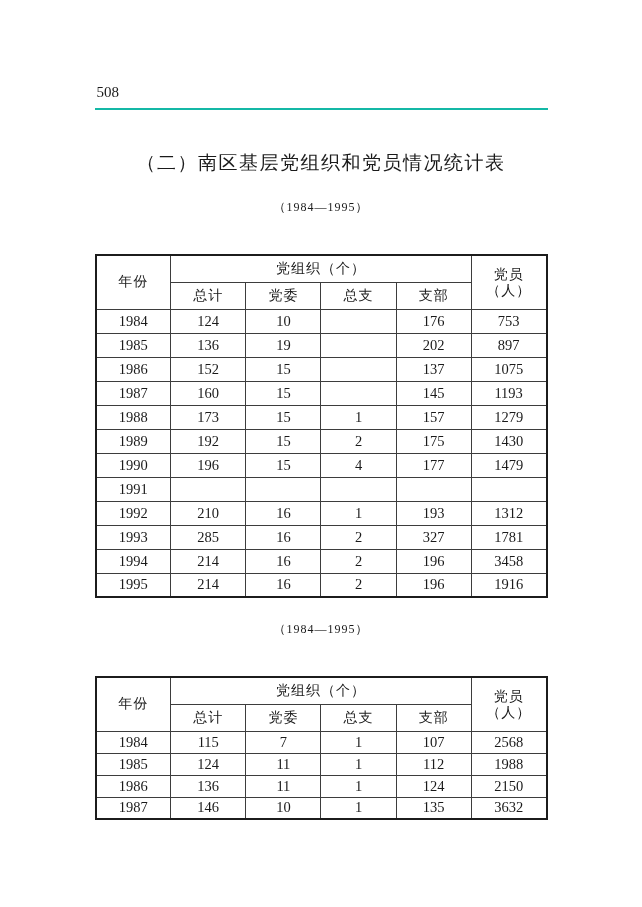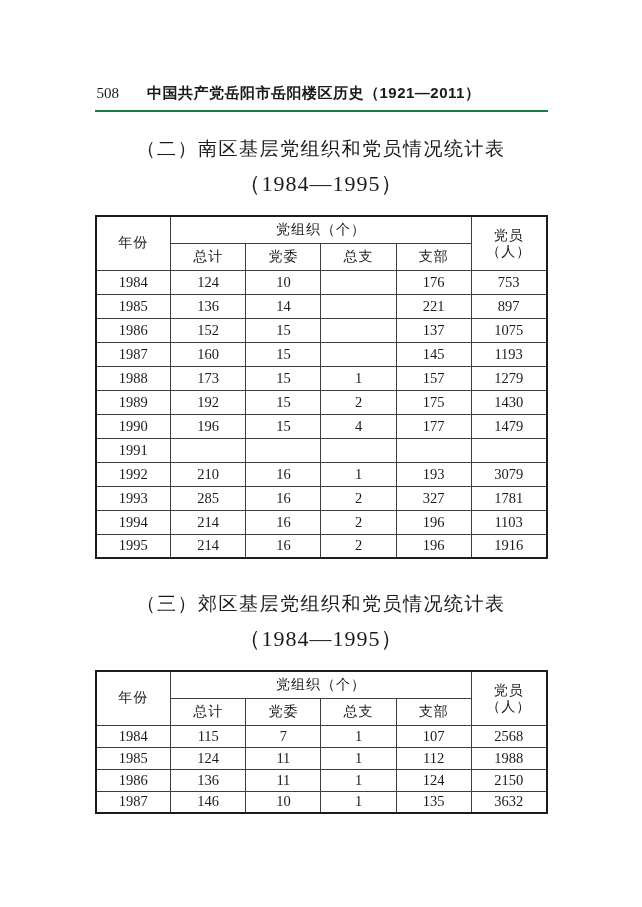--- a/index.html
+++ b/index.html
@@ -18,56 +18,56 @@
     width: 453px;
     margin: 0 auto;
     padding-top: 84px;
   }
   
   .page-header {
     display: flex;
     align-items: baseline;
     gap: 28px;
     padding: 0 0 7px 2px;
-    border-bottom: 2px solid #15803d;
+    border-bottom: 2px solid #14b8a6;
   }
   .page-num {
     font-family: "Liberation Serif", serif;
     font-size: 15px;
   }
   .book-title {
     font-family: "Liberation Sans", sans-serif;
     font-weight: bold;
     font-size: 15px;
     letter-spacing: 0.5px;
   }
   
   .section-title {
     text-align: center;
     font-family: "Liberation Serif", serif;
     font-size: 19px;
     letter-spacing: 1.5px;
-    margin-top: 24px;
+    margin-top: 40px;
   }
   .section-title.second {
     margin-top: 32px;
   }
   .section-subtitle {
     text-align: center;
     font-family: "Liberation Serif", serif;
-    font-size: 22px;
+    font-size: 12px;
     letter-spacing: 1px;
-    margin-top: 7px;
+    margin-top: 23px;
   }
   
   table.stat-table {
     width: 100%;
     border-collapse: collapse;
     table-layout: fixed;
-    margin-top: 16px;
+    margin-top: 38px;
     border: 2px solid #1c1c1c;
   }
   table.stat-table th,
   table.stat-table td {
     border: 1px solid #3d3d3d;
     text-align: center;
     vertical-align: middle;
     padding: 0;
     overflow: hidden;
   }
@@ -89,21 +89,20 @@
     line-height: 1.18;
   }
 </style>
 </head>
 <body>
 
 <div class="content">
 
   <div class="page-header">
     <span class="page-num">508</span>
-    <span class="book-title">中国共产党岳阳市岳阳楼区历史（1921—2011）</span>
   </div>
 
   <div class="section-title">（二）南区基层党组织和党员情况统计表</div>
   <div class="section-subtitle">（1984—1995）</div>
 
   <table class="stat-table t1">
     <thead>
       <tr>
         <th rowspan="2">年份</th>
         <th colspan="4">党组织（个）</th>
@@ -124,23 +123,23 @@
           <td>1984</td>
           <td>124</td>
           <td>10</td>
           <td></td>
           <td>176</td>
           <td>753</td>
         </tr>
         <tr>
           <td>1985</td>
           <td>136</td>
-          <td>14</td>
-          <td></td>
-          <td>221</td>
+          <td>19</td>
+          <td></td>
+          <td>202</td>
           <td>897</td>
         </tr>
         <tr>
           <td>1986</td>
           <td>152</td>
           <td>15</td>
           <td></td>
           <td>137</td>
           <td>1075</td>
         </tr>
@@ -183,50 +182,49 @@
           <td></td>
           <td></td>
           <td></td>
         </tr>
         <tr>
           <td>1992</td>
           <td>210</td>
           <td>16</td>
           <td>1</td>
           <td>193</td>
-          <td>3079</td>
+          <td>1312</td>
         </tr>
         <tr>
           <td>1993</td>
           <td>285</td>
           <td>16</td>
           <td>2</td>
           <td>327</td>
           <td>1781</td>
         </tr>
         <tr>
           <td>1994</td>
           <td>214</td>
           <td>16</td>
           <td>2</td>
           <td>196</td>
-          <td>1103</td>
+          <td>3458</td>
         </tr>
         <tr>
           <td>1995</td>
           <td>214</td>
           <td>16</td>
           <td>2</td>
           <td>196</td>
           <td>1916</td>
         </tr>
       </tbody>
   </table>
 
-  <div class="section-title second">（三）郊区基层党组织和党员情况统计表</div>
   <div class="section-subtitle">（1984—1995）</div>
 
   <table class="stat-table t2">
     <thead>
       <tr>
         <th rowspan="2">年份</th>
         <th colspan="4">党组织（个）</th>
         <th rowspan="2" class="members-head">
           <span>党员</span>
           <span>（人）</span>

